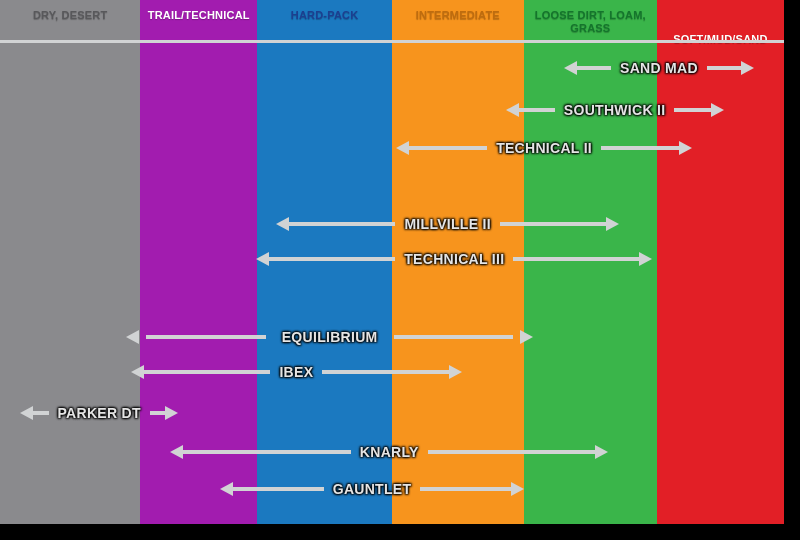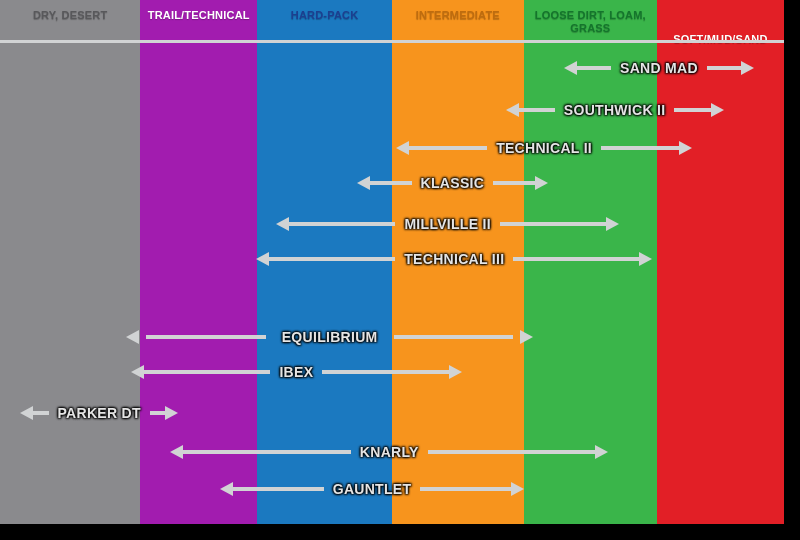--- a/index.html
+++ b/index.html
@@ -125,27 +125,20 @@
         <span class="shaft"></span>
         <span class="head right"></span>
       </div>
       <div class="arrow" style="left: 50.5%; width: 37.8%; top: 138px;">
         <span class="head left"></span>
         <span class="shaft"></span>
         <span class="tire-label">TECHNICAL II</span>
         <span class="shaft"></span>
         <span class="head right"></span>
       </div>
-      <div class="arrow" style="left: 45.5%; width: 24.4%; top: 173px;">
-        <span class="head left"></span>
-        <span class="shaft"></span>
-        <span class="tire-label">KLASSIC</span>
-        <span class="shaft"></span>
-        <span class="head right"></span>
-      </div>
       <div class="arrow" style="left: 35.2%; width: 43.8%; top: 214px;">
         <span class="head left"></span>
         <span class="shaft"></span>
         <span class="tire-label">MILLVILLE II</span>
         <span class="shaft"></span>
         <span class="head right"></span>
       </div>
       <div class="arrow" style="left: 32.7%; width: 50.5%; top: 249px;">
         <span class="head left"></span>
         <span class="shaft"></span>

